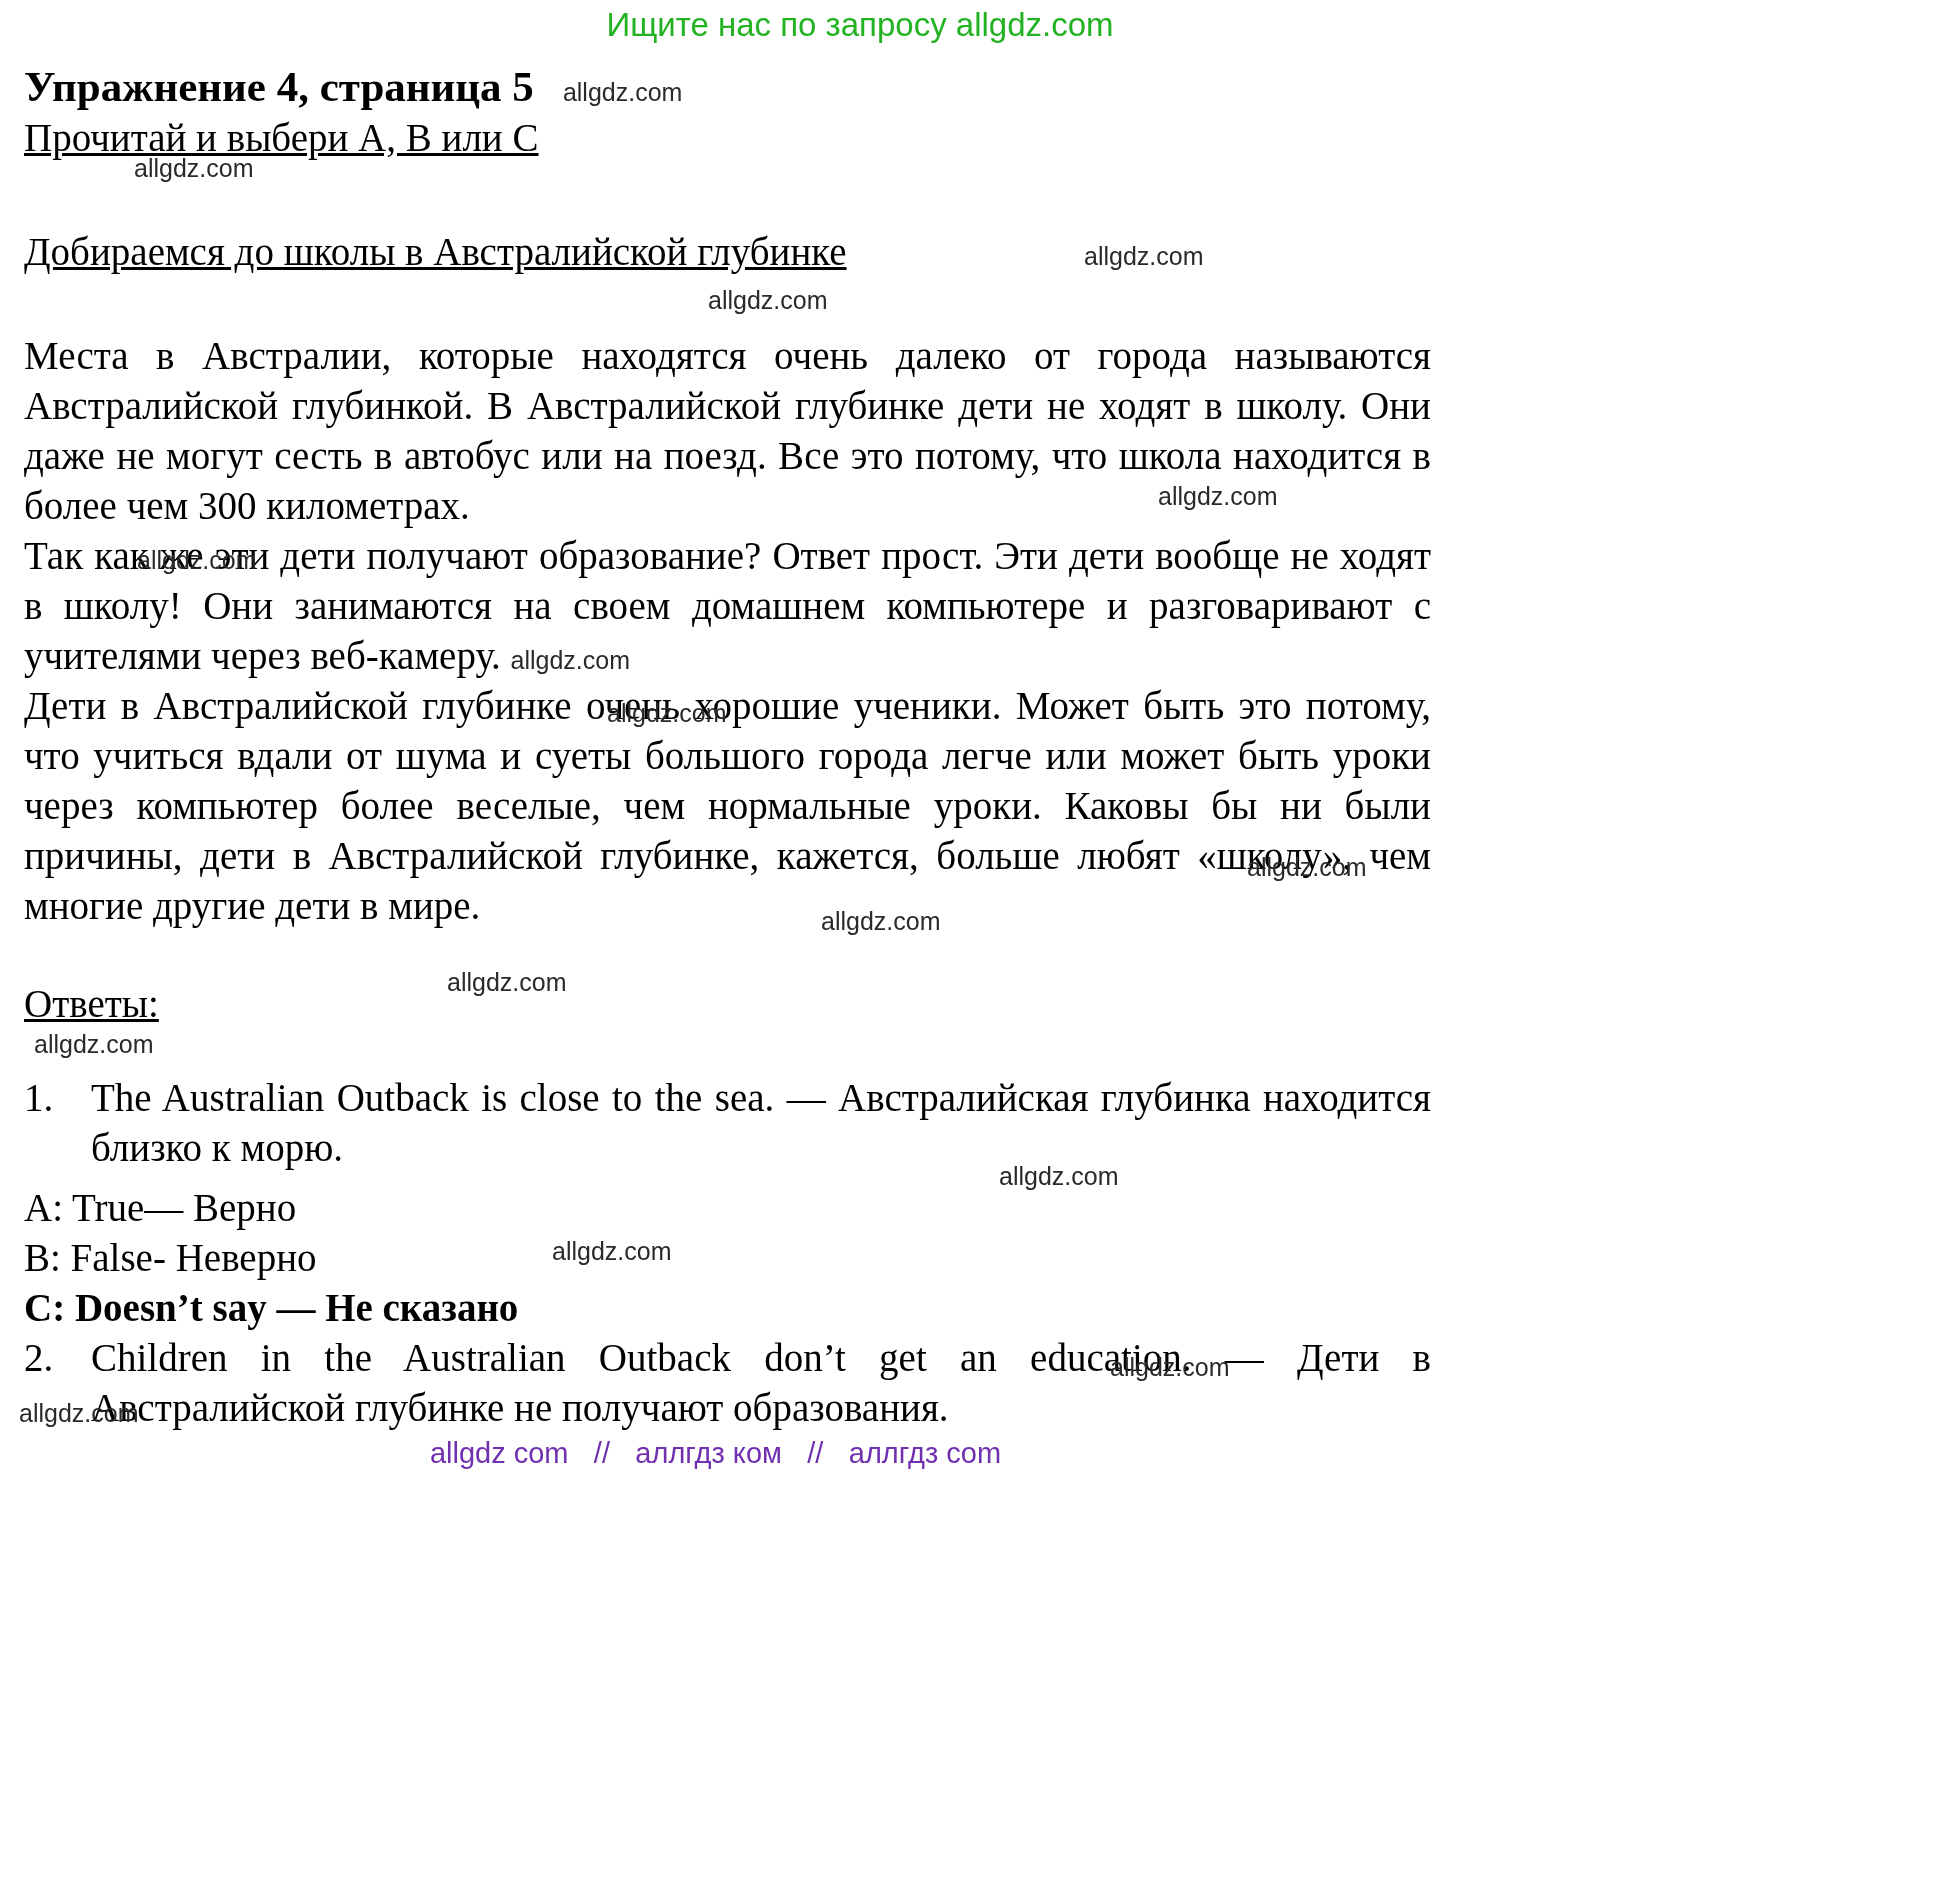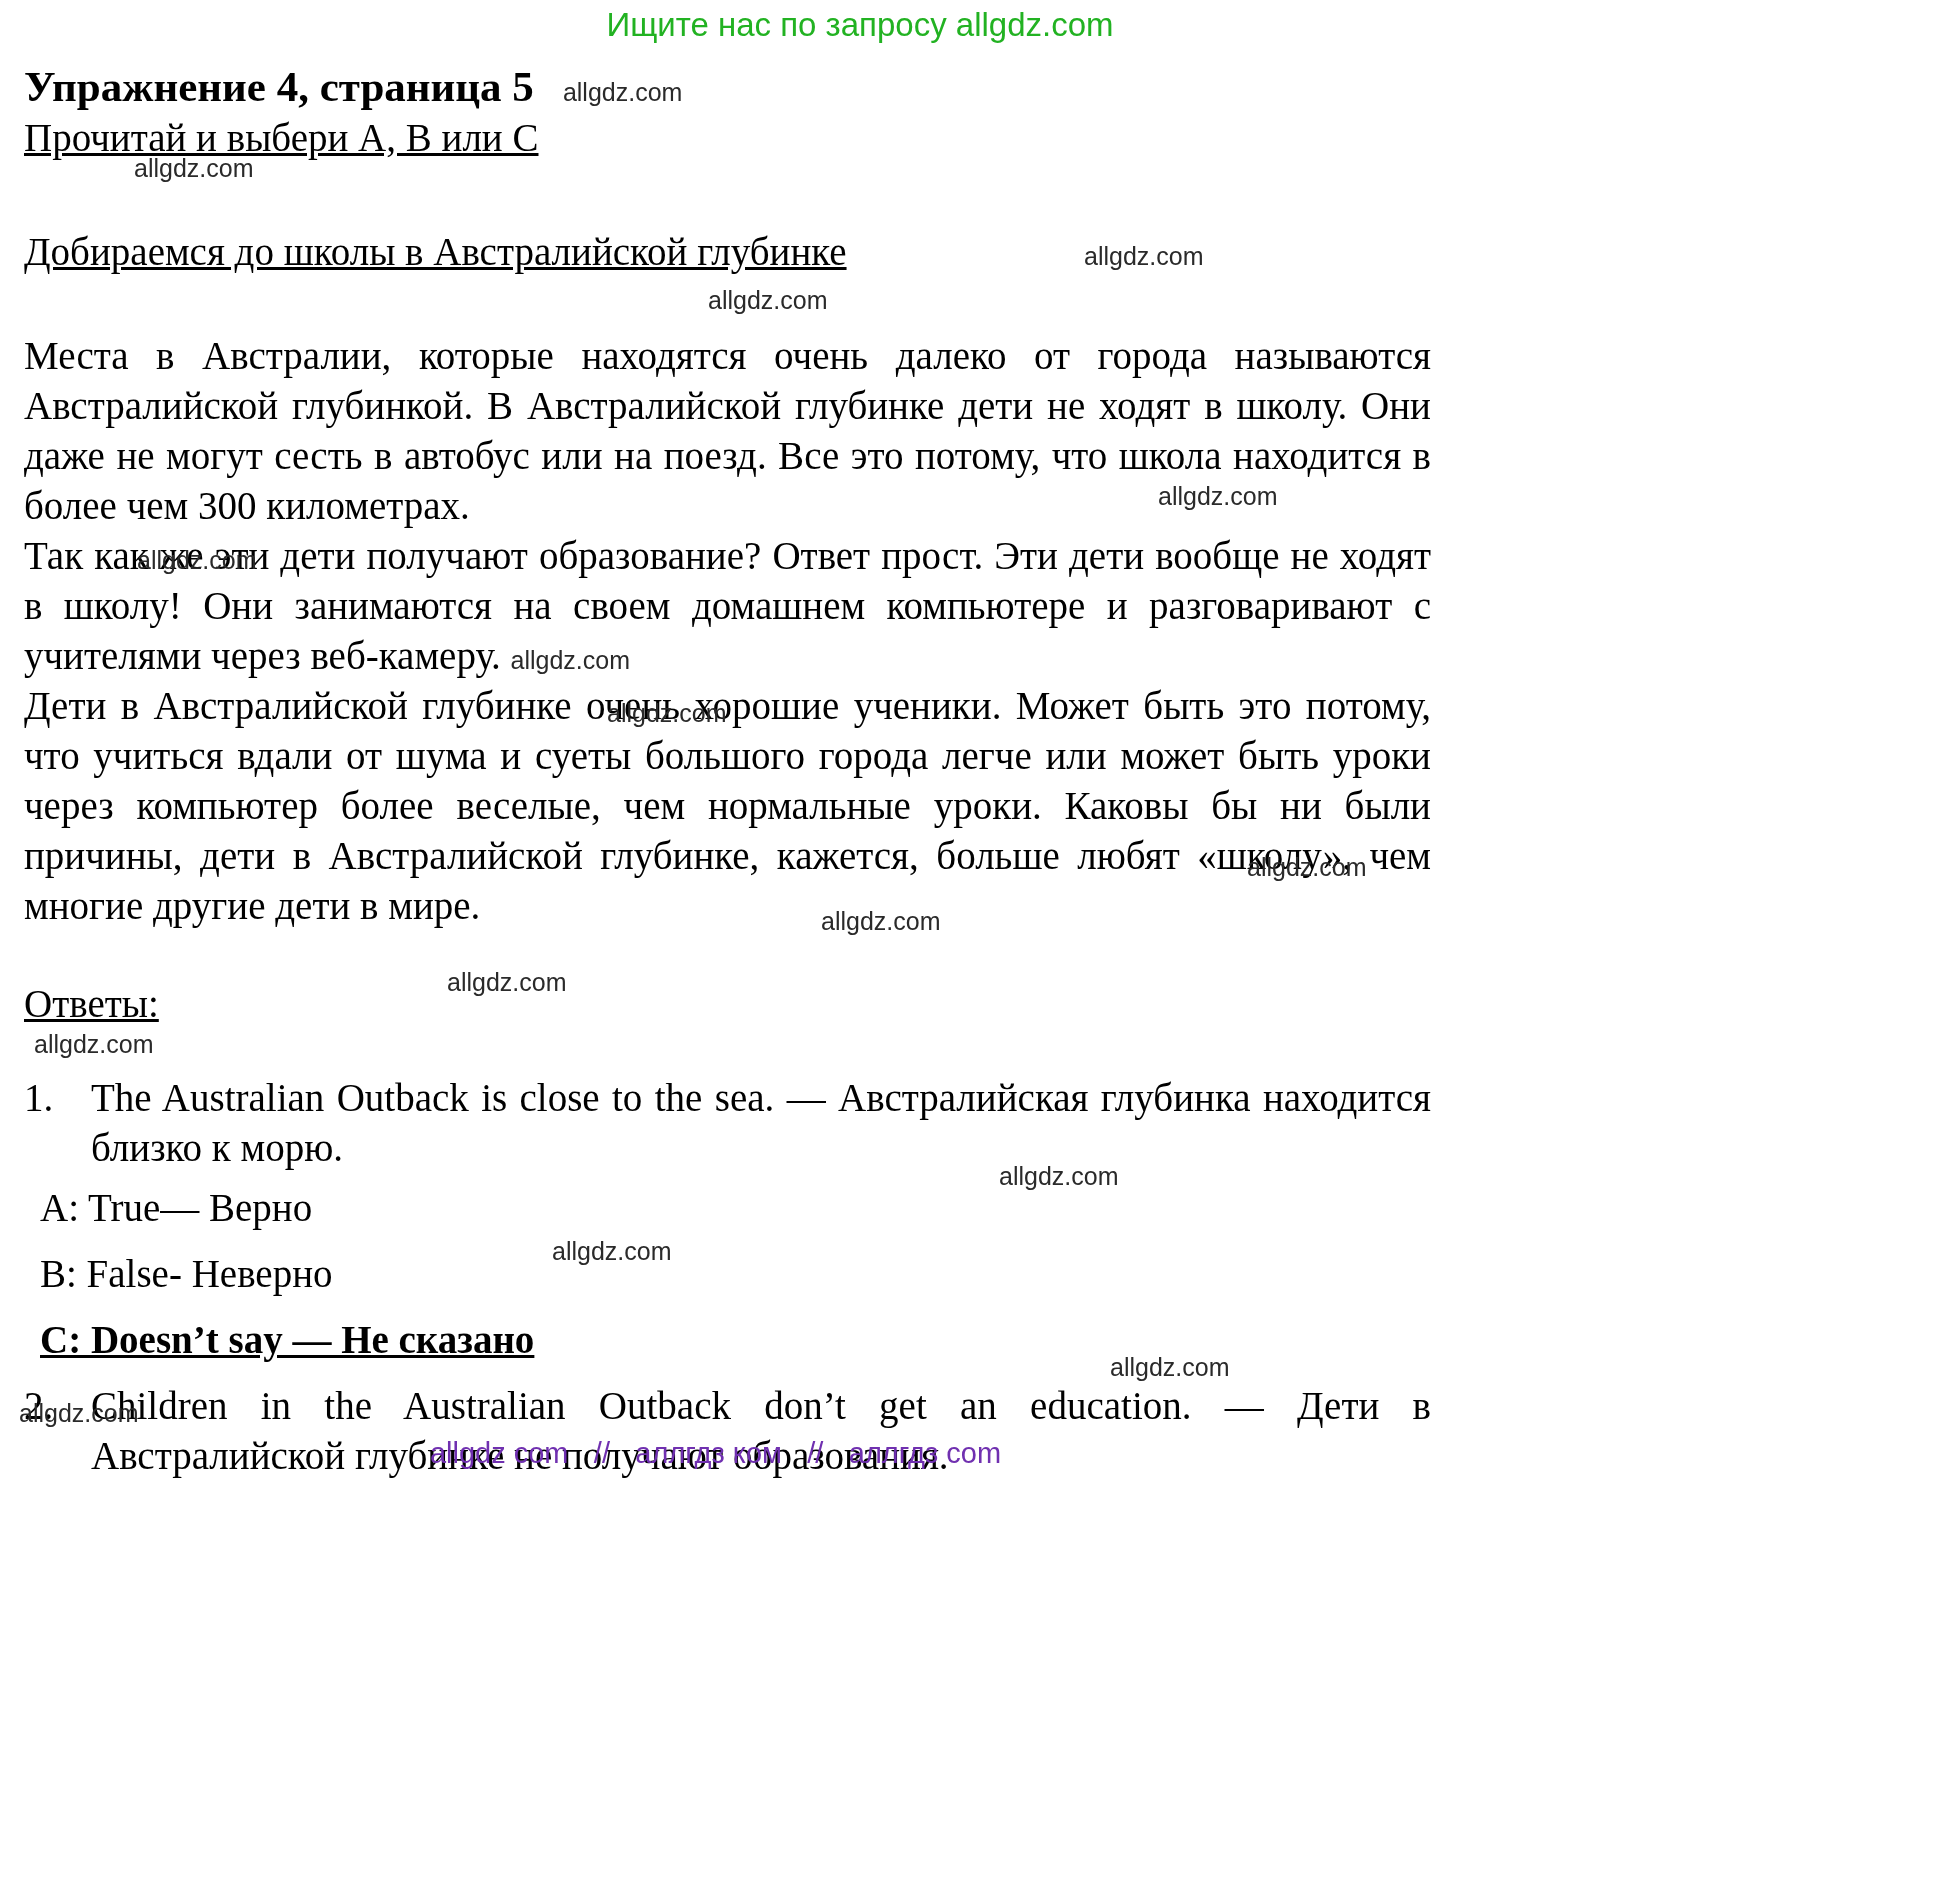--- a/index.html
+++ b/index.html
@@ -44,23 +44,23 @@
   .section-title { margin-top: 64px; }
   .para { margin: 0; text-align: justify; }
   .para-first { margin-top: 54px; }
   .answers-label { margin-top: 48px; }
 
   .item { display: flex; margin-top: 44px; }
   .item-2 { margin-top: 0; }
   .item .num { flex: none; width: 67px; }
   .item .itext { flex: 1; text-align: justify; }
 
-  .opt { margin: 16px; }
+  .opt { margin: 0; }
   .opt-first { margin-top: 9.6px; }
-  .bold { font-weight: 700; text-decoration: underline; }
+  .bold { font-weight: 700; }
 
   
   .wm {
     font-family: "Liberation Sans", "DejaVu Sans", sans-serif;
     font-size: 25px;
     line-height: 29px;
     color: var(--watermark-ink, #2a2a2a);
     white-space: nowrap;
   }
   .wm-inline { font-weight: 400; margin-left: 29px; }

